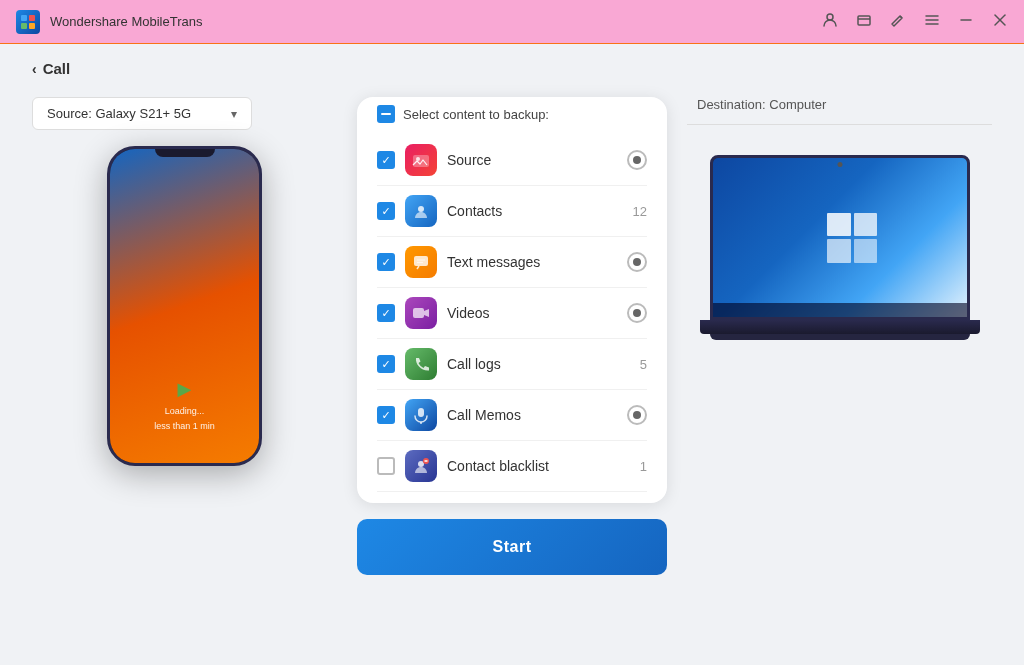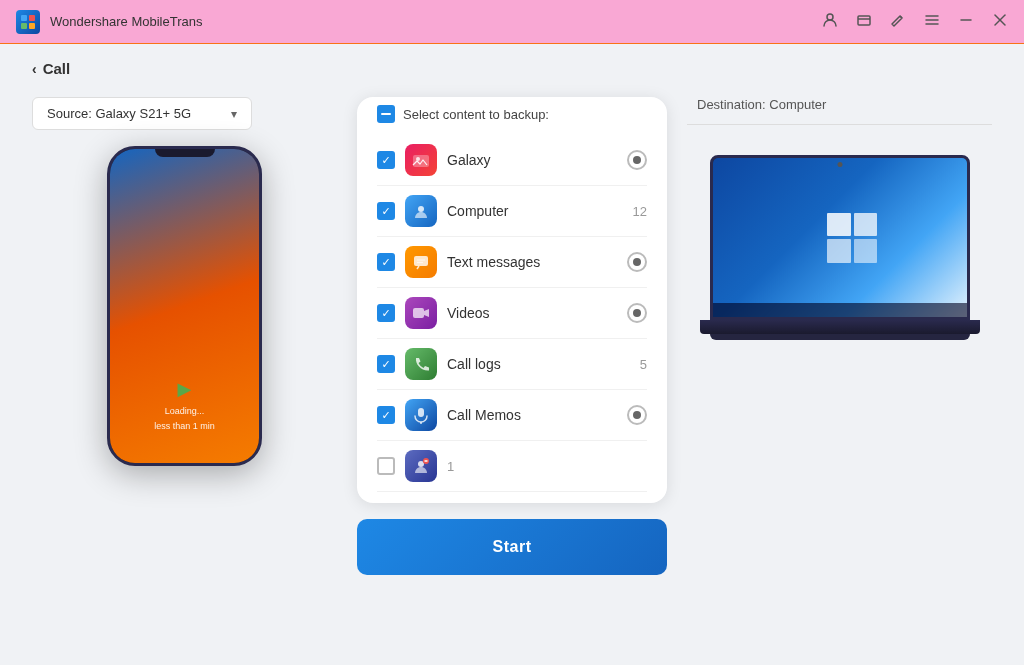--- a/index.html
+++ b/index.html
@@ -538,37 +538,37 @@
               <div class="checkbox">
                 <span class="checkbox-check">✓</span>
               </div>
               <div class="item-icon icon-photos">
                 <svg width="18" height="18" viewBox="0 0 18 18" fill="none">
                   <rect x="1" y="4" width="16" height="12" rx="2" fill="rgba(255,255,255,0.3)"></rect>
                   <circle cx="6" cy="8" r="2" fill="rgba(255,255,255,0.8)"></circle>
                   <path d="M1 14l4-4 3 3 3-4 4 5" stroke="rgba(255,255,255,0.9)" stroke-width="1.2" stroke-linejoin="round"></path>
                 </svg>
               </div>
-              <span class="item-label">Galaxy</span>
+              <span class="item-label">Source</span>
               <div class="item-record-icon">
                 <div class="record-dot"></div>
               </div>
             </div>
             <div class="list-divider"></div>
             <div class="list-item">
               <div class="checkbox">
                 <span class="checkbox-check">✓</span>
               </div>
               <div class="item-icon icon-contacts">
                 <svg width="18" height="18" viewBox="0 0 18 18" fill="none">
                   <circle cx="9" cy="7" r="3" fill="rgba(255,255,255,0.8)"></circle>
                   <path d="M3 16c0-3.314 2.686-6 6-6s6 2.686 6 6" fill="rgba(255,255,255,0.6)"></path>
                 </svg>
               </div>
-              <span class="item-label">Computer</span>
+              <span class="item-label">Contacts</span>
               <span class="item-count">12</span>
             </div>
             <div class="list-divider"></div>
             <div class="list-item">
               <div class="checkbox">
                 <span class="checkbox-check">✓</span>
               </div>
               <div class="item-icon icon-messages">
                 <svg width="18" height="18" viewBox="0 0 18 18" fill="none">
                   <rect x="2" y="3" width="14" height="10" rx="2" fill="rgba(255,255,255,0.8)"></rect>
@@ -632,20 +632,21 @@
             <div class="list-item">
               <div class="checkbox unchecked"></div>
               <div class="item-icon icon-blacklist">
                 <svg width="18" height="18" viewBox="0 0 18 18" fill="none">
                   <circle cx="9" cy="7" r="3" fill="rgba(255,255,255,0.8)"></circle>
                   <path d="M3 16c0-3.314 2.686-6 6-6s6 2.686 6 6" fill="rgba(255,255,255,0.6)"></path>
                   <circle cx="14" cy="4" r="3" fill="#ef5350"></circle>
                   <line x1="12.5" y1="4" x2="15.5" y2="4" stroke="white" stroke-width="1.5"></line>
                 </svg>
               </div>
+              <span class="item-label">Contact blacklist</span>
               <span class="item-count">1</span>
             </div>
             <div class="list-divider"></div>
             <div class="list-item"></div>
           </div>
       </div>
 
       <button class="start-btn">Start</button>
     </div>
 

